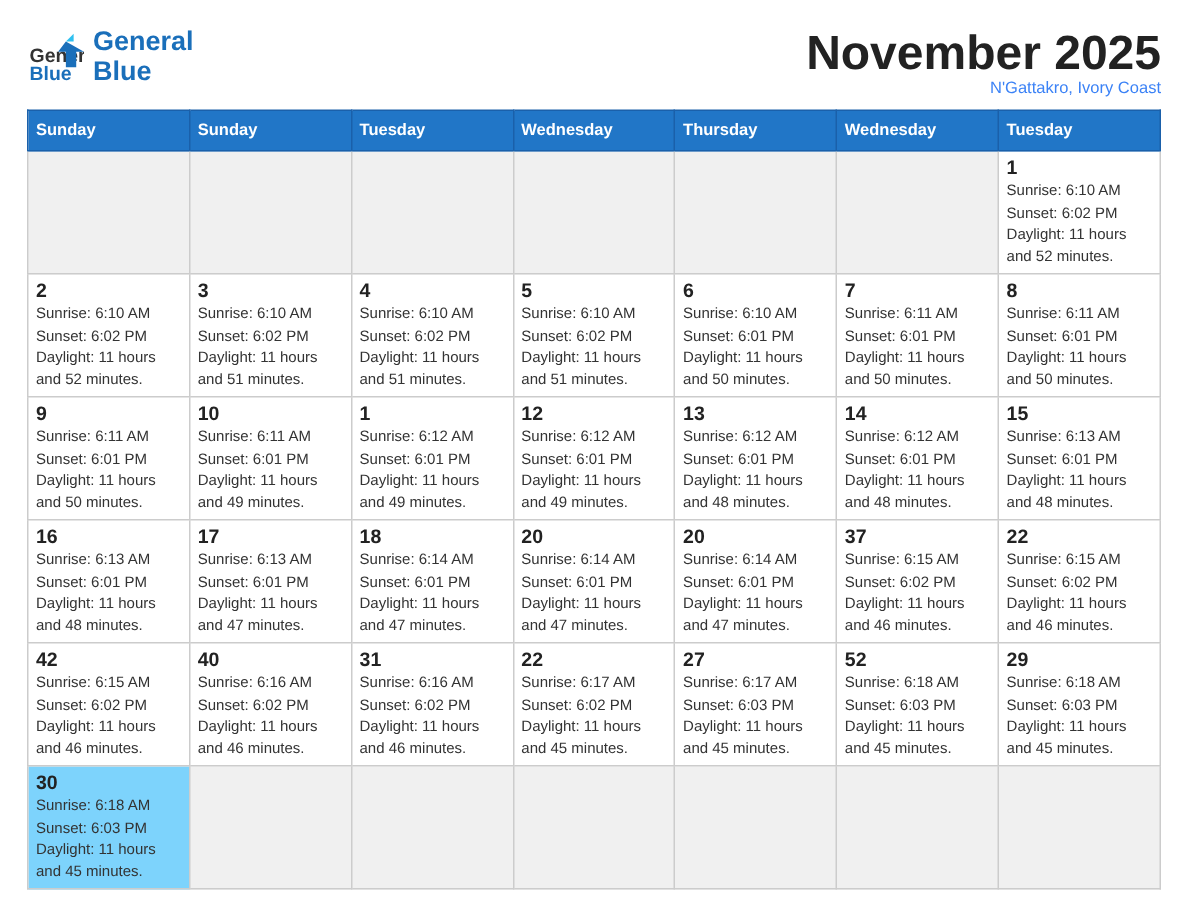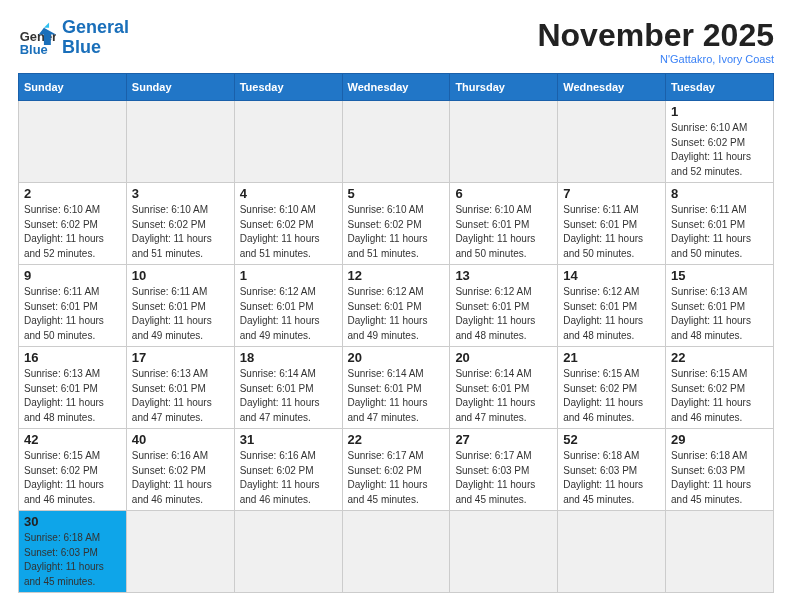--- a/index.html
+++ b/index.html
@@ -87,21 +87,21 @@
       color: #222;
       display: block;
       margin-bottom: 2px;
     }
     .day-info {
       font-size: 10px;
       color: #333;
       line-height: 1.45;
     }
     .last-row td {
-      background: #0ea5e9;
+      background: #7dd3fc;
     }
   </style>
 </head>
 <body>
 
 <div class="page">
   <div class="header">
     <div class="logo">
       <svg class="logo-icon" viewBox="0 0 44 44">
 
@@ -281,21 +281,21 @@
 and 47 minutes.</div>
           </td>
           <td>
             <span class="day-number">20</span>
             <div class="day-info" style="white-space: pre-line;">Sunrise: 6:14 AM
 Sunset: 6:01 PM
 Daylight: 11 hours
 and 47 minutes.</div>
           </td>
           <td>
-            <span class="day-number">21</span>
+            <span class="day-number">37</span>
             <div class="day-info" style="white-space: pre-line;">Sunrise: 6:15 AM
 Sunset: 6:02 PM
 Daylight: 11 hours
 and 46 minutes.</div>
           </td>
           <td>
             <span class="day-number">22</span>
             <div class="day-info" style="white-space: pre-line;">Sunrise: 6:15 AM
 Sunset: 6:02 PM
 Daylight: 11 hours

